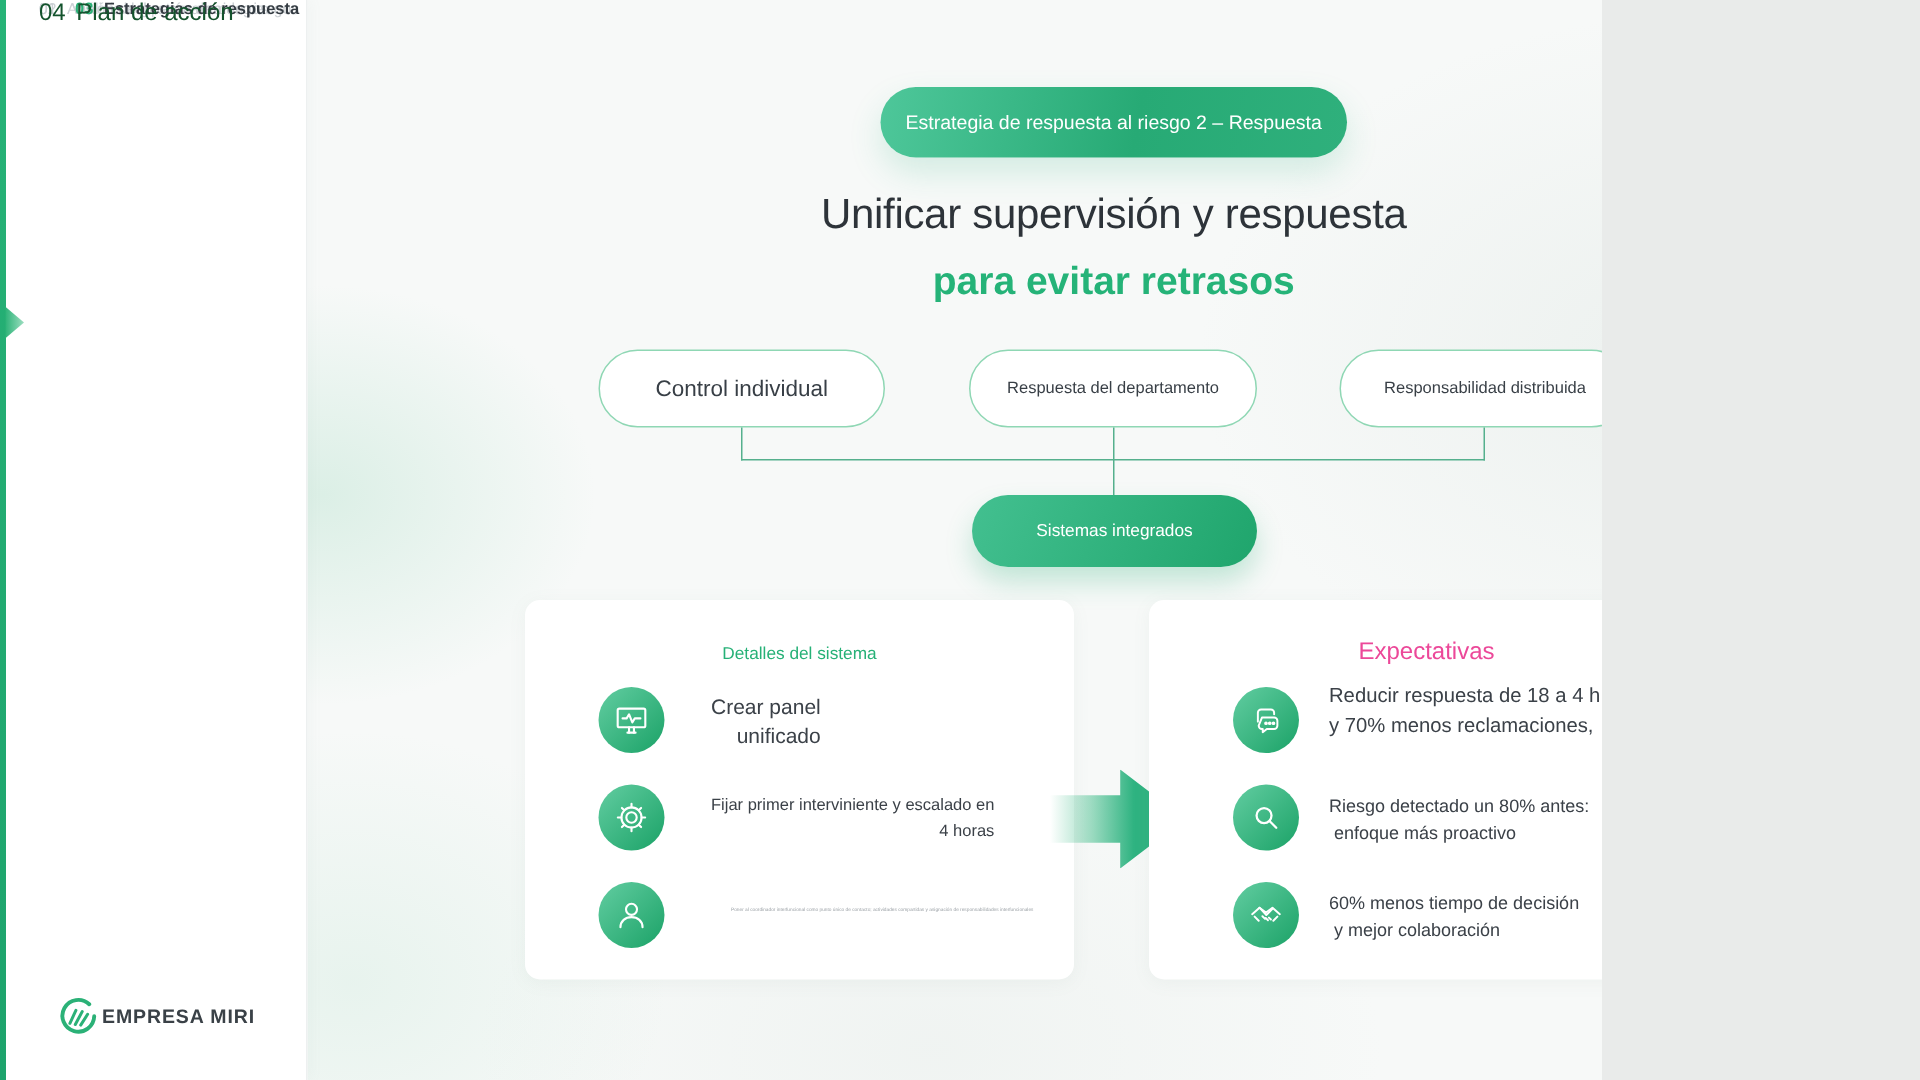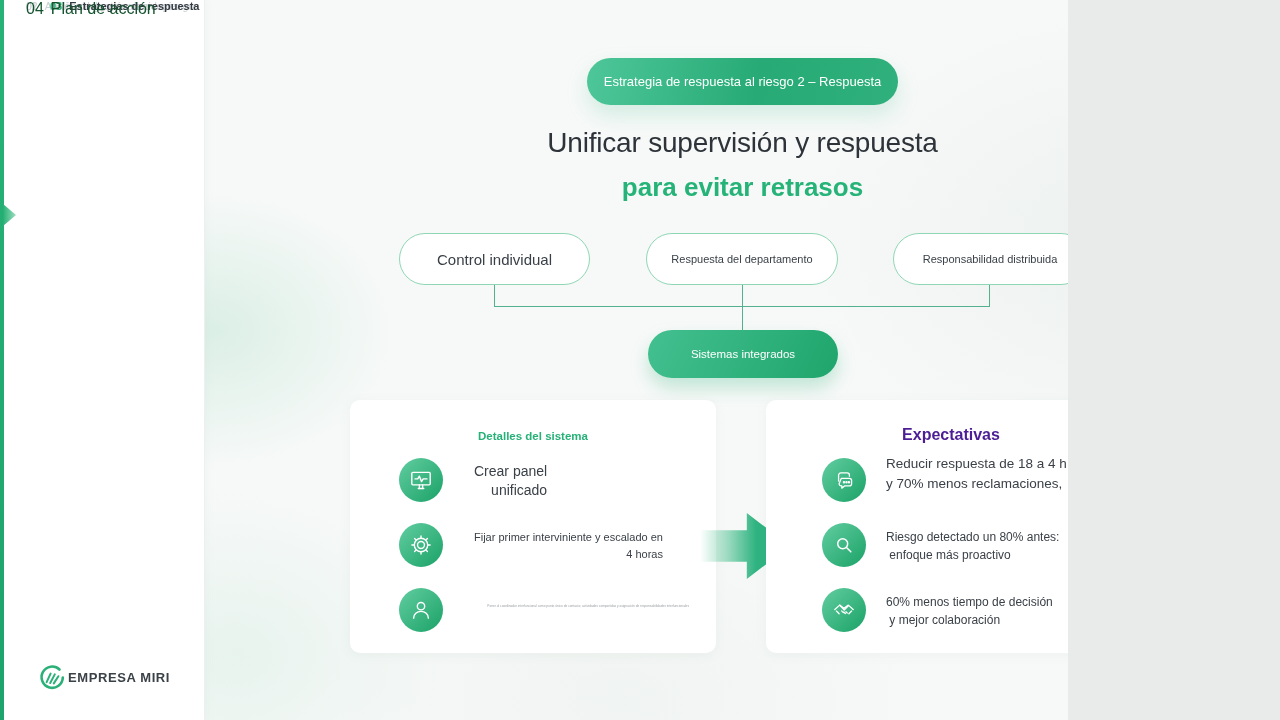--- a/index.html
+++ b/index.html
@@ -56,23 +56,23 @@
   .result-pill { position:absolute; left:648px; top:330px; width:190px; height:48px; border-radius:24px;
            background:linear-gradient(115deg,#43c090,#1fa56c);
            box-shadow:0 10px 18px rgba(36,170,115,.25);
            display:flex; align-items:center; justify-content:center;
            color:#fff; font-size:11.5px; }
   
   .card { position:absolute; top:400px; height:253px; background:#fff; border-radius:10px;
           box-shadow:0 2px 12px rgba(120,140,132,.07); }
   .card-left  { left:350px; width:366px; }
   .card-right { left:766px; width:370px; }
-  .card-header { position:absolute; left:0; width:100%; text-align:center; font-weight:700; }
+  .card-header { position:absolute; left:0; width:100%; text-align:center; font-weight:400; }
   .hdr-left  { top:30px; font-size:11.5px; color:#26b177; }
-  .hdr-right { top:26px; font-size:16px;   color:#4c1d95; }
+  .hdr-right { top:26px; font-size:16px;   color:#ec4899; }
   .icon-circle { position:absolute; width:44px; height:44px; border-radius:50%;
           background:linear-gradient(135deg,#62cda1,#1ba267);
           display:flex; align-items:center; justify-content:center; }
   .row-text { position:absolute; color:#3b4148; white-space:pre-wrap; }
   .ic-l { left:49px; }  .ic-r { left:56px; }
   .ic-y1 { top:58px; } .ic-y2 { top:123px; } .ic-y3 { top:188px; }
   .txt-l { left:124px;text-align:right; } .txt-r { left:120px; }
   .lt1 { top:62px;  font-size:14px;   line-height:19px; }
   .lt2 { top:129px; font-size:11px;   line-height:17px; }
   .lt3 { top:204px; font-size:3.2px;  line-height:4px; color:#9ba1a6; width:215px; white-space:nowrap; overflow:hidden; }

